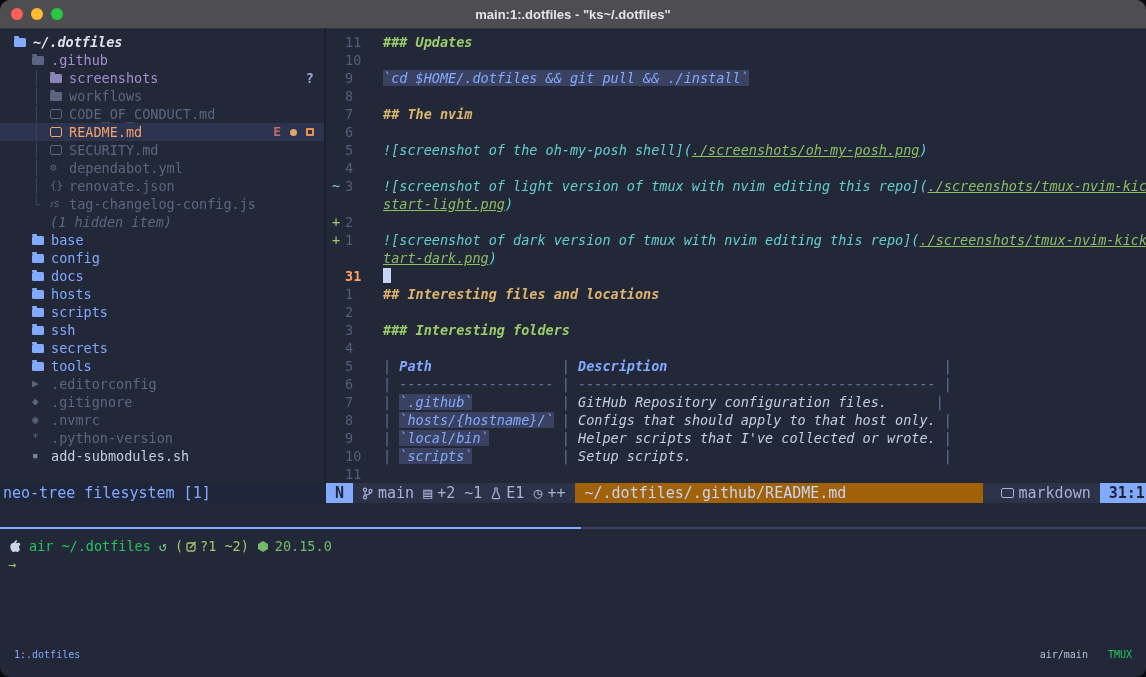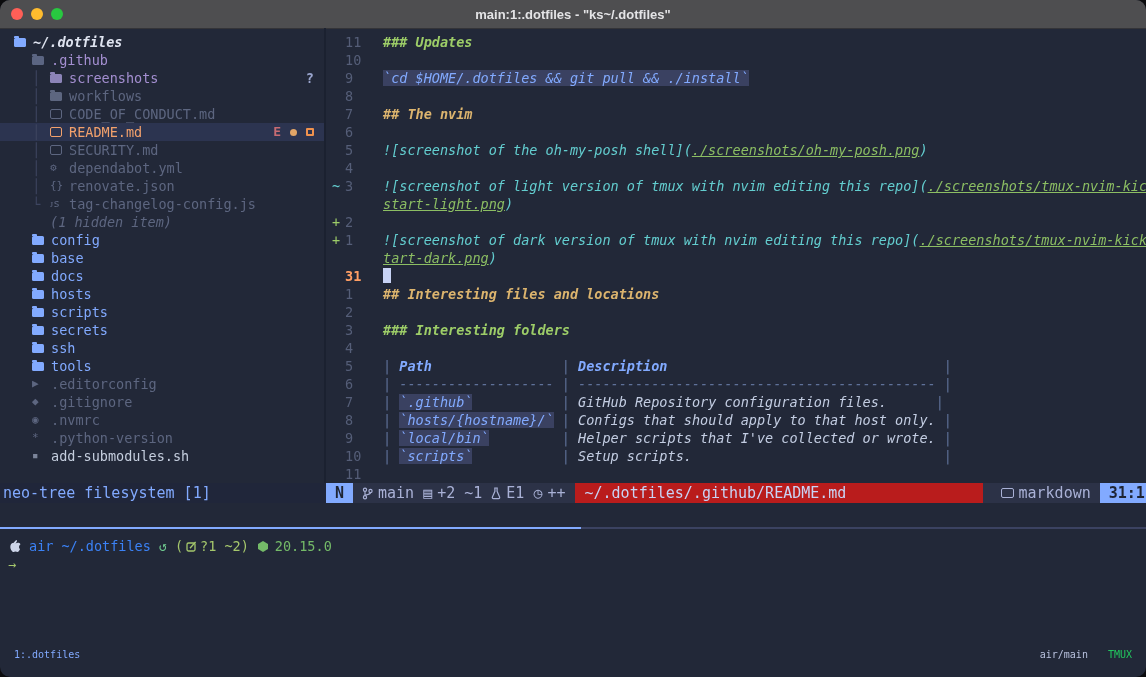--- a/index.html
+++ b/index.html
@@ -52,30 +52,30 @@
   .t{color:#c3cde2}
   .cursor{display:inline-block;width:8px;height:15px;background:#c8d3f5;vertical-align:-2px;}
   
   .statusrow{position:absolute;top:483px;left:0;right:0;height:20px;display:flex;font-size:15px;}
   .neostatus{width:326px;flex:none;background:#20263a;color:#82aaff;display:flex;align-items:center;
     padding-left:3px;box-sizing:border-box;white-space:pre;}
   .statusline{flex:1;background:#2c3247;color:#a9b1d6;display:flex;align-items:center;gap:9px;overflow:hidden;}
   .sseg{display:flex;align-items:center;gap:5px;white-space:pre;}
   .chip{background:#82aaff;color:#1e2433;font-weight:bold;padding:0 9px;height:100%;
     display:flex;align-items:center;flex:none;}
-  .fchip{background:#b91c1c;color:#c8d3f5;height:100%;display:flex;align-items:center;
+  .fchip{background:#a16207;color:#c8d3f5;height:100%;display:flex;align-items:center;
     padding:0 10px;min-width:408px;box-sizing:border-box;flex:none;white-space:pre;}
   .spacer{flex:1;}
   .mdbox{width:11px;height:8px;border:1px solid #a9b1d6;border-radius:2px;display:inline-block;}
   
   .paneborder{position:absolute;top:527px;left:0;right:0;height:2px;display:flex;}
   .pb-active{width:581px;background:#82aaff;}
   .pb-rest{flex:1;background:#3b4261;}
   .term{position:absolute;top:529px;left:0;right:0;height:110px;padding:8px 0 0 8px;font-size:13.5px;}
-  .pline{height:18px;display:flex;align-items:center;white-space:pre;}.p-blue{color:#3b82f6}.p-green{color:#6fc98f}
+  .pline{height:18px;display:flex;align-items:center;white-space:pre;}.p-blue{color:#22c55e}.p-green{color:#6fc98f}
   .p-lime{color:#a5c76c}.p-node{color:#74ba68}
   .pgap{width:8px;display:inline-block}
   
   .tmuxbar{position:absolute;left:0;right:0;top:644px;height:20px;display:flex;align-items:center;
     padding:0 14px;font-size:10px;white-space:pre;}
   .tleft{color:#82aaff;}
   .tright{margin-left:auto;display:flex;gap:20px;align-items:center;}
   .tsession{color:#b8c1de;}
   .tbadge{color:#22c55e;font-weight:normal;}
 </style>
@@ -99,27 +99,27 @@
         <div class="srow" style="padding-left: 32px;"><span class="icell ic-openp"><span class="fold"></span></span><span class="l-purple">.github</span></div>
         <div class="srow" style="padding-left: 32px;"><span class="guide">│</span><span class="icell ic-purple"><span class="fold"></span></span><span class="l-purple">screenshots</span><span class="badges"><span class="bQ">?</span></span></div>
         <div class="srow" style="padding-left: 32px;"><span class="guide">│</span><span class="icell ic-gray"><span class="fold"></span></span><span class="l-gray">workflows</span></div>
         <div class="srow" style="padding-left: 32px;"><span class="guide">│</span><span class="icell ic-gray"><span class="fbox"></span></span><span class="l-gray">CODE_OF_CONDUCT.md</span></div>
         <div class="srow sel" style="padding-left: 32px; align-items: center;"><span class="guide">│</span><span class="icell ic-orange"><span class="fbox"></span></span><span class="l-orange">README.md</span><span class="badges"><span class="bE">E</span><span class="bDot"></span><span class="bBox"></span></span></div>
         <div class="srow" style="padding-left: 32px;"><span class="guide">│</span><span class="icell ic-gray"><span class="fbox"></span></span><span class="l-gray">SECURITY.md</span></div>
         <div class="srow" style="padding-left: 32px;"><span class="guide">│</span><span class="icell ic-gray"><span class="gicon">⚙</span></span><span class="l-gray">dependabot.yml</span></div>
         <div class="srow" style="padding-left: 32px;"><span class="guide">│</span><span class="icell ic-gray"><span class="gicon">{}</span></span><span class="l-gray">renovate.json</span></div>
         <div class="srow" style="padding-left: 32px;"><span class="guide">└</span><span class="icell ic-gray"><span class="gicon">ᴊs</span></span><span class="l-gray">tag-changelog-config.js</span></div>
         <div class="srow" style="padding-left: 32px;"><span class="guide"></span><span class="l-hidden">(1 hidden item)</span></div>
+        <div class="srow" style="padding-left: 32px;"><span class="icell ic-blue"><span class="fold"></span></span><span class="l-blue">base</span></div>
         <div class="srow" style="padding-left: 32px;"><span class="icell ic-blue"><span class="fold"></span></span><span class="l-blue">config</span></div>
-        <div class="srow" style="padding-left: 32px;"><span class="icell ic-blue"><span class="fold"></span></span><span class="l-blue">base</span></div>
         <div class="srow" style="padding-left: 32px;"><span class="icell ic-blue"><span class="fold"></span></span><span class="l-blue">docs</span></div>
         <div class="srow" style="padding-left: 32px;"><span class="icell ic-blue"><span class="fold"></span></span><span class="l-blue">hosts</span></div>
         <div class="srow" style="padding-left: 32px;"><span class="icell ic-blue"><span class="fold"></span></span><span class="l-blue">scripts</span></div>
+        <div class="srow" style="padding-left: 32px;"><span class="icell ic-blue"><span class="fold"></span></span><span class="l-blue">ssh</span></div>
         <div class="srow" style="padding-left: 32px;"><span class="icell ic-blue"><span class="fold"></span></span><span class="l-blue">secrets</span></div>
-        <div class="srow" style="padding-left: 32px;"><span class="icell ic-blue"><span class="fold"></span></span><span class="l-blue">ssh</span></div>
         <div class="srow" style="padding-left: 32px;"><span class="icell ic-blue"><span class="fold"></span></span><span class="l-blue">tools</span></div>
         <div class="srow" style="padding-left: 32px;"><span class="icell ic-gray"><span class="gicon">▶</span></span><span class="l-gray">.editorconfig</span></div>
         <div class="srow" style="padding-left: 32px;"><span class="icell ic-gray"><span class="gicon">◆</span></span><span class="l-gray">.gitignore</span></div>
         <div class="srow" style="padding-left: 32px;"><span class="icell ic-gray"><span class="gicon">◉</span></span><span class="l-gray">.nvmrc</span></div>
         <div class="srow" style="padding-left: 32px;"><span class="icell ic-gray"><span class="gicon">*</span></span><span class="l-gray">.python-version</span></div>
         <div class="srow" style="padding-left: 32px;"><span class="icell ic-gray2"><span class="gicon">▪</span></span><span class="l-light">add-submodules.sh</span></div>
       </div>
     <div class="editor" id="editor-rows">
         <div class="eline"><span class="sign "></span><span class="num ">11</span><span class="etext"><span class="g">### Updates</span></span></div>
         <div class="eline"><span class="sign "></span><span class="num ">10</span><span class="etext"></span></div>

